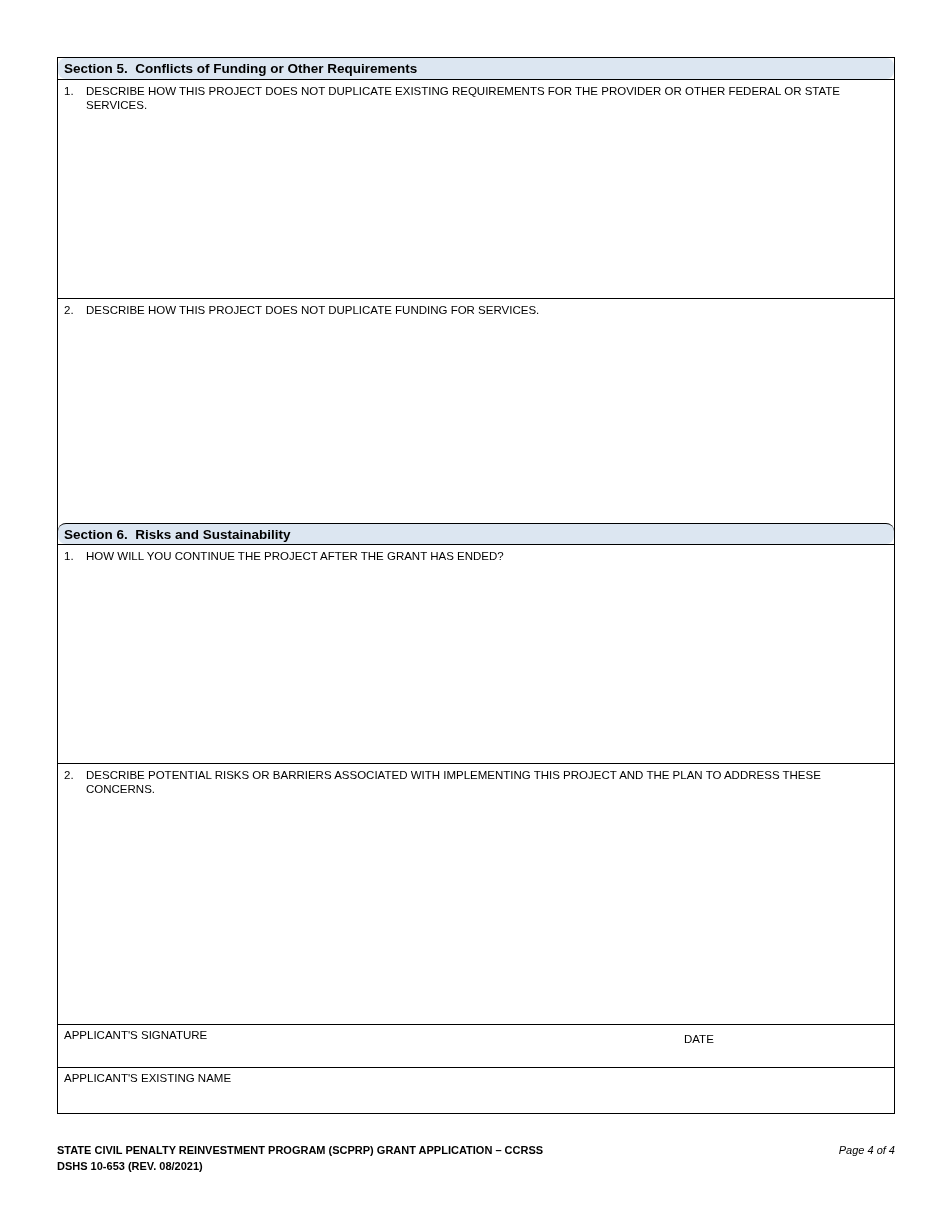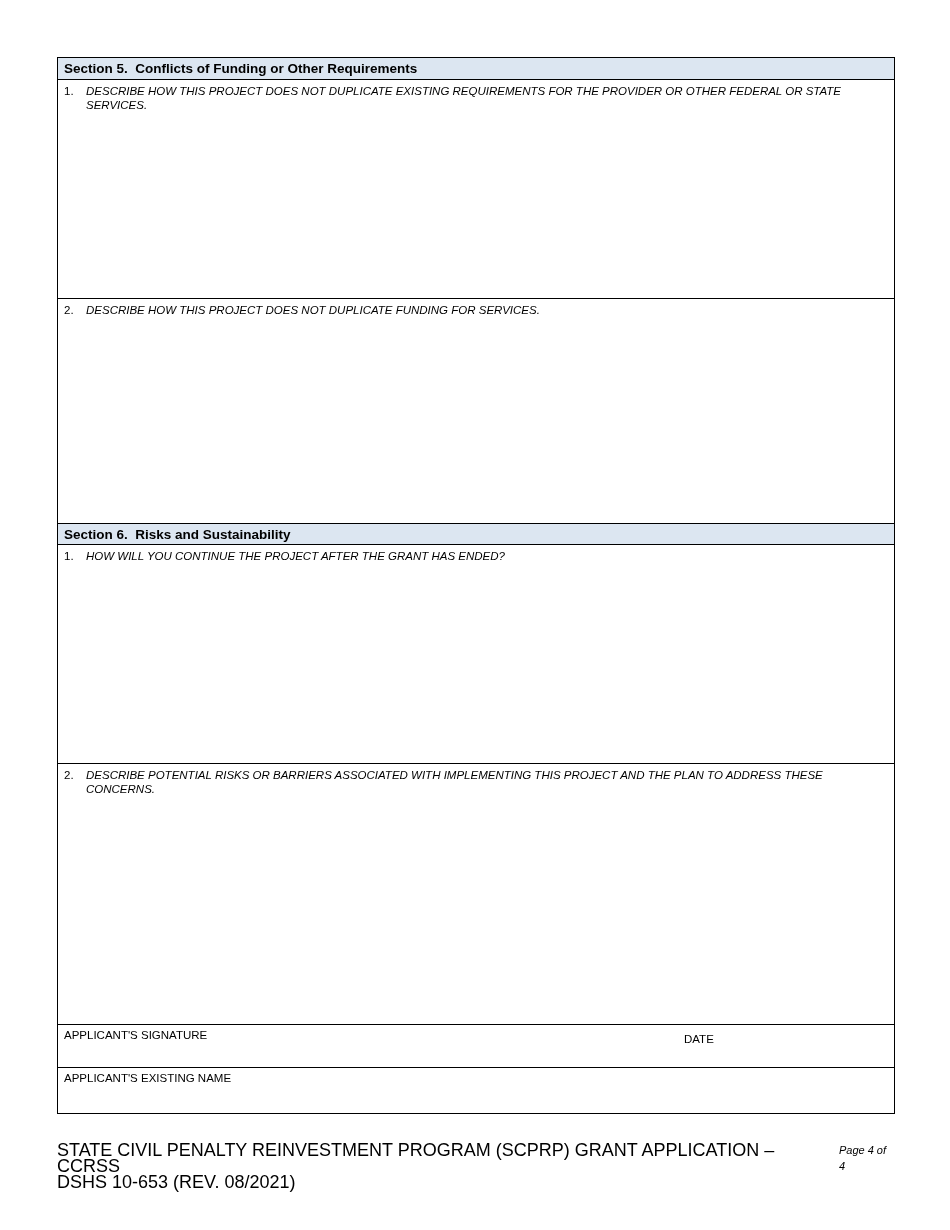--- a/index.html
+++ b/index.html
@@ -25,36 +25,37 @@
   .row { border-top: 1px solid #000000; }
   .row:first-child { border-top: none; }
   .section-header {
     height: 21px;
     background: #dce6f1;
     display: flex;
     align-items: center;
     padding-left: 6px;
     font-weight: bold;
     font-size: 13.5px;
+    border-radius: 8px;
   }
   .section-header span { white-space: pre-wrap; }
   .answer-cell {
     background: #ffffff;
     padding: 4px 6px 3px 6px;
     cursor: text;
   }
   .h-q1 { height: 219px; }
   .h-q2 { height: 225px; }
   .question {
     display: flex;
     font-size: 11.5px;
     line-height: 14px;
   }
   .qnum { flex: 0 0 22px; }
-  .qtext { flex: 1; padding-right: 2px; font-style: italic; }
+  .qtext { flex: 1; padding-right: 2px; }
   .sig-row {
     height: 43px;
     display: flex;
     align-items: flex-start;
     background: #ffffff;
     cursor: text;
     margin-top: 36px;
   }
   .sig-cell {
     flex: 0 0 620px;
@@ -75,22 +76,22 @@
   }
   .footer {
     position: absolute;
     left: 57px; right: 55px;
     top: 1142px;
     display: flex;
     justify-content: space-between;
     align-items: flex-start;
   }
   .footer-left {
-    font-weight: normal;
-    font-size: 18px;
+    font-weight: bold;
+    font-size: 11px;
     line-height: 16px;
   }
   .footer-page {
     font-size: 11px;
     line-height: 16px;
     font-style: italic;
   }
 </style>
 </head>
 <body>

